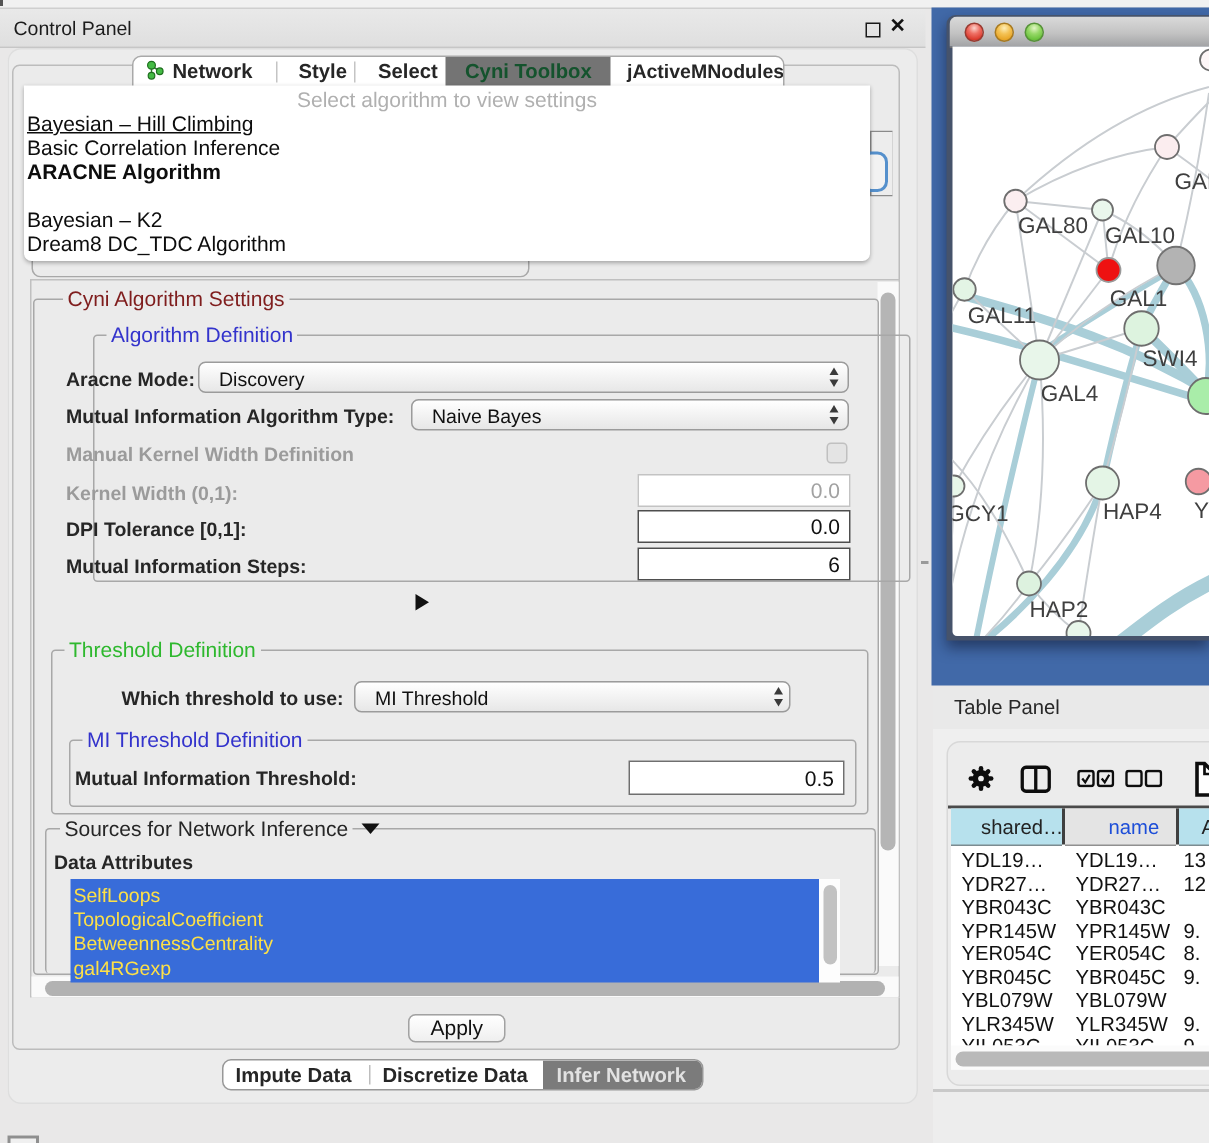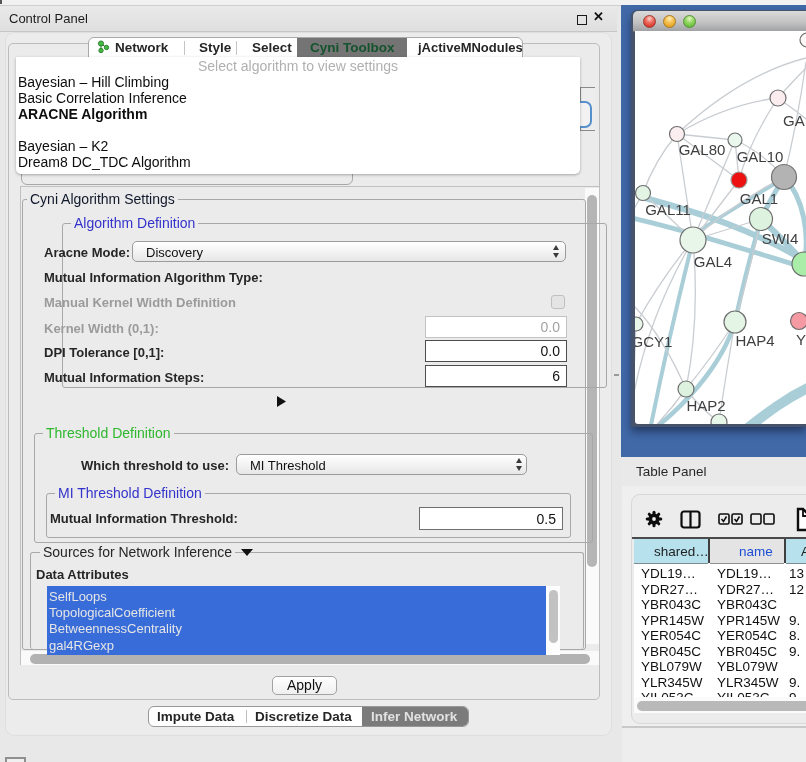--- a/index.html
+++ b/index.html
@@ -35,21 +35,21 @@
 .dis{color:#9b9b9b;}
 .combo{position:absolute;background:linear-gradient(#ffffff,#f4f4f4 45%,#e7e7e7);border:1px solid #9b9b9b;border-radius:5px;}
 .combo .ct{position:absolute;left:13px;top:3px;font-size:13px;color:#111;}
 .arrs{position:absolute;width:9px;}
 .au,.ad{display:block;width:0;height:0;border-left:3.5px solid transparent;border-right:3.5px solid transparent;margin:0 auto;}
 .au{border-bottom:5px solid #3a3a3a;margin-bottom:2.5px;}
 .ad{border-top:5px solid #3a3a3a;}
 .tf{position:absolute;background:#fff;font-size:14px;text-align:right;box-sizing:border-box;}
 
 .dlist{left:47px;top:586px;width:499px;height:69px;background:#386cd9;overflow:hidden;padding-top:3px;box-sizing:border-box;}
-.dlist div{height:16.2px;line-height:16.2px;color:#e5e5e5;font-size:13px;padding-left:2px;white-space:nowrap;}
+.dlist div{height:16.2px;line-height:16.2px;color:#fde047;font-size:13px;padding-left:2px;white-space:nowrap;}
 .lsb{left:546px;top:586px;width:14px;height:69px;background:#fdfdfd;}
 .lsb .th{position:absolute;left:3px;top:4px;width:9px;height:53px;background:#c2c2c2;border-radius:4.5px;}
 
 .apply{left:272px;top:676px;width:63px;height:17px;background:linear-gradient(#ffffff,#efefef);border:1px solid #a2a2a2;border-radius:5px;text-align:center;font-size:14px;color:#111;line-height:17px;}
 .btabs{left:148px;top:706px;width:319px;height:19px;background:#fff;border:1px solid #989898;border-radius:6px;overflow:hidden;}
 .btabs .sel{position:absolute;left:213px;top:0;width:106px;height:19px;background:#7b7b7b;}
 .btabs .lbl2{position:absolute;top:2px;font-size:13.5px;font-weight:bold;color:#262626;}
 .btabs .sep{position:absolute;top:3px;width:1px;height:13px;background:#bdbdbd;}
 
 .popup{left:16px;top:57px;width:564px;height:117px;background:#fff;border-radius:0 0 5px 5px;box-shadow:0 1px 3px rgba(0,0,0,0.3);}
@@ -99,46 +99,53 @@
 </svg>
 <div class="abs spane"></div>
 <div class="abs vsb">
       <div class="th"></div>
     </div>
 <div class="abs hsb">
       <div class="th"></div>
     </div>
 
 <div class="grp" style="left:22px;top:199px;width:562px;height:449px;">
-      <span class="gl" style="left:4px;color:#0f172a;">Cyni Algorithm Settings</span>
+      <span class="gl" style="left:19px;color:#7f1d1d;">Cyni Algorithm Settings</span>
     </div>
 <div class="grp" style="left:34px;top:223px;width:543px;height:163px;margin-left:28px;">
       <span class="gl blue" style="left:8px;">Algorithm Definition</span>
     </div>
 <span class="lbl" style="left:44px;top:245px;">Aracne Mode:</span>
 <div class="combo" style="left:132px;top:241px;width:432px;height:19px;">
       <span class="ct">Discovery</span>
       <span class="arrs" style="left:418px;top:3px;">
         <b class="au"></b>
         <b class="ad"></b>
       </span>
     </div>
 <span class="lbl" style="left:44px;top:270px;">Mutual Information Algorithm Type:</span>
+<div class="combo" style="left:274px;top:266px;width:290px;height:19px;">
+      <span class="ct">Naive Bayes</span>
+      <span class="arrs" style="left:276px;top:3px;">
+        <b class="au"></b>
+        <b class="ad"></b>
+      </span>
+    </div>
 <span class="lbl dis" style="left:44px;top:295px;">Manual Kernel Width Definition</span>
 <div class="abs" style="left:551px;top:295px;width:12px;height:12px;background:#e4e4e4;border:1px solid #c0c0c0;border-radius:3px;"></div>
 <span class="lbl dis" style="left:44px;top:321px;">Kernel Width (0,1):</span>
 <div class="tf" style="left:425px;top:316px;width:142px;height:22px;border:1px solid #c3c3c3;color:#a2a2a2;padding:2px 6px 0 0;">0.0</div>
 <span class="lbl" style="left:44px;top:345px;">DPI Tolerance [0,1]:</span>
 <div class="tf" style="left:425px;top:340px;width:142px;height:22px;border:1.5px solid #4e4e4e;color:#111;padding:2px 6px 0 0;">0.0</div>
 <span class="lbl" style="left:44px;top:370px;">Mutual Information Steps:</span>
 <div class="tf" style="left:425px;top:365px;width:142px;height:22px;border:1.5px solid #4e4e4e;color:#111;padding:2px 6px 0 0;">6</div>
 <svg class="abs" style="left:275px;top:395px;" width="13" height="13">
       <path d="M2,1 L11,6.5 L2,12 Z" fill="#111"></path>
     </svg>
-<div class="grp" style="left:34px;top:433px;width:543px;height:108px;padding-left:14px;">
+<div class="grp" style="left:34px;top:433px;width:543px;height:108px;">
       <span class="gl green" style="left:8px;">Threshold Definition</span>
     </div>
 <span class="lbl" style="left:81px;top:458px;">Which threshold to use:</span>
 <div class="combo" style="left:236px;top:454px;width:289px;height:19px;">
       <span class="ct">MI Threshold</span>
       <span class="arrs" style="left:277px;top:3px;">
         <b class="au"></b>
         <b class="ad"></b>
       </span>
     </div>
@@ -176,21 +183,21 @@
   <div class="abs" style="left:0px;top:0px;width:14px;height:42px;border:1px solid #8a8a8a;background:#ededed;"></div>
   <div class="abs" style="left:-6px;top:14px;width:14px;height:23px;border:2.5px solid #5590cc;border-radius:7px;background:#f2f2f2;"></div>
 </div>
 
 <div class="abs" style="left:20px;top:174px;width:340px;height:11px;overflow:hidden;">
   <div class="abs" style="left:1px;top:-14px;width:330px;height:23px;border:1px solid #a8a8a8;border-radius:6px;"></div>
 </div>
 
 <div class="abs popup">
   <span class="ph">Select algorithm to view settings</span>
-  <span class="it" style="top:17px;">Bayesian – Hill Climbing</span>
+  <span class="it" style="top:17px;text-decoration:underline;">Bayesian – Hill Climbing</span>
   <span class="it" style="top:33px;">Basic Correlation Inference</span>
   <span class="it" style="top:49px;font-weight:bold;">ARACNE Algorithm</span>
   <span class="it" style="top:81px;">Bayesian – K2</span>
   <span class="it" style="top:97px;">Dream8 DC_TDC Algorithm</span>
 </div>
 
 <div class="abs desktop"></div>
 <div class="abs frameborder"></div>
 <div class="abs ftitle"></div>
 <span class="tl" style="left:643px;background:radial-gradient(circle at 50% 25%,#fbd3cc 0%,#ef7065 38%,#da382b 78%);border:1px solid #993a30;"></span>

